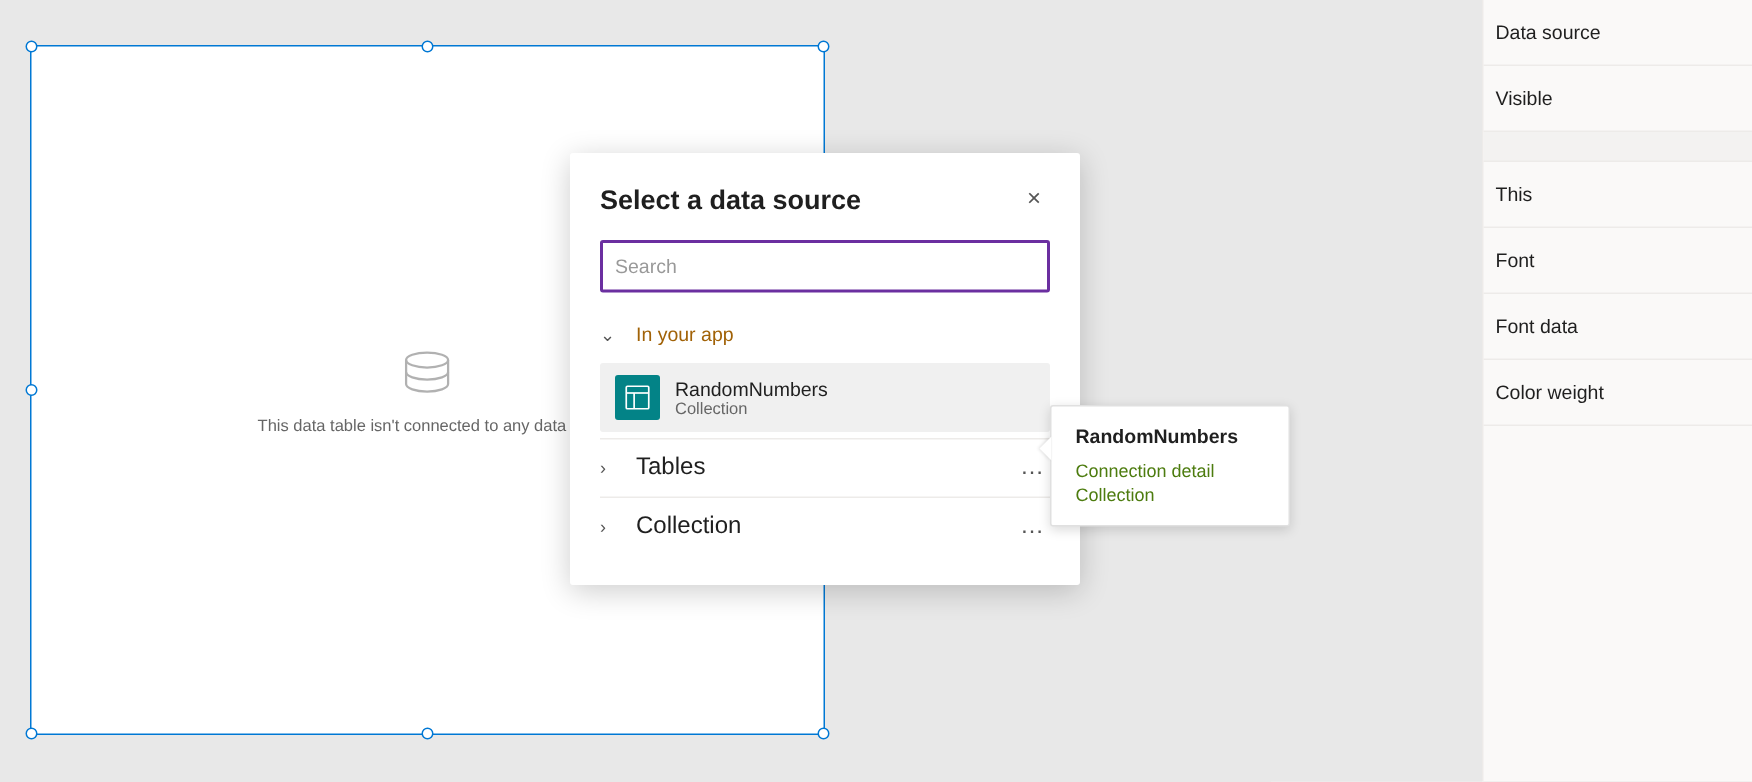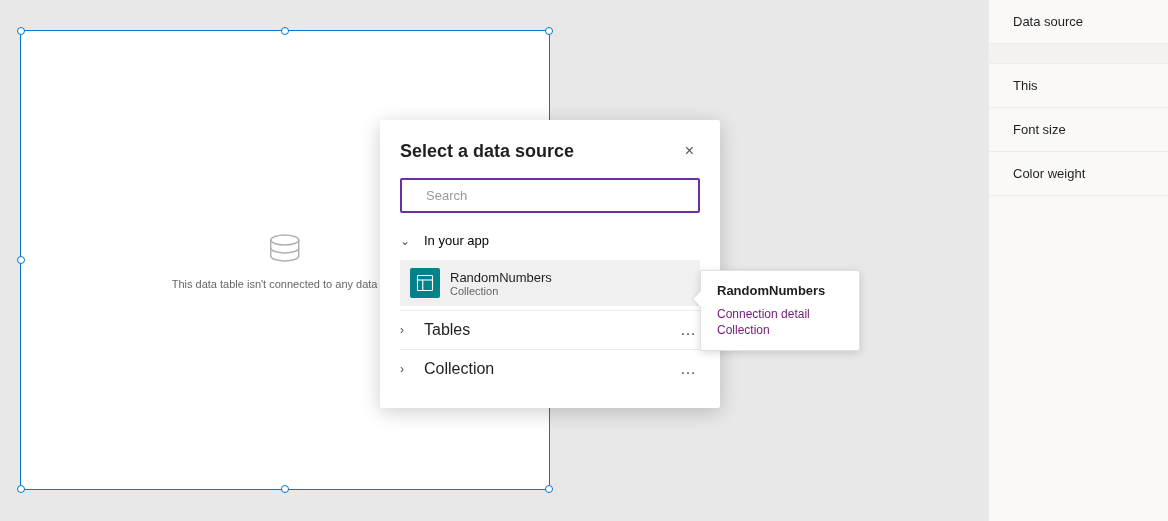--- a/index.html
+++ b/index.html
@@ -76,21 +76,21 @@
 
     .placeholder-text {
       font-size: 11px;
       color: #666;
       text-align: center;
     }
 
     
     .dialog {
       position: absolute;
-      top: 90px;
+      top: 72px;
       left: 360px;
       width: 340px;
       background: white;
       border-radius: 2px;
       box-shadow: 0 4px 20px rgba(0,0,0,0.2);
       padding: 20px;
       z-index: 10;
     }
 
     .dialog-header {
@@ -110,21 +110,21 @@
       background: none;
       border: none;
       font-size: 16px;
       cursor: pointer;
       color: #555;
       padding: 2px 6px;
     }
 
     .search-input {
       width: 100%;
-      padding: 8px 24px;
+      padding: 8px 8px;
       border: 2px solid #6b2fa0;
       border-radius: 2px;
       font-size: 13px;
       outline: none;
       color: #333;
       margin-bottom: 12px;
     }
 
     .search-input::placeholder {
       color: #999;
@@ -140,21 +140,21 @@
     }
 
     .section-arrow {
       font-size: 12px;
       color: #555;
       width: 16px;
     }
 
     .section-label {
       font-size: 13px;
-      color: #000000;
+      color: #a16207;
       font-weight: 400;
     }
 
     
     .data-item {
       display: flex;
       align-items: center;
       gap: 10px;
       padding: 8px 10px;
       background: #f0f0f0;
@@ -257,35 +257,35 @@
 
     .tooltip-title {
       font-size: 13px;
       font-weight: 700;
       color: #1f1f1f;
       margin-bottom: 8px;
     }
 
     .tooltip-row {
       font-size: 12px;
-      color: #701a75;
+      color: #4d7c0f;
       padding: 1px 0;
     }
 
     
     .right-panel {
       width: 180px;
       background: #faf9f8;
       border-left: 1px solid #edebe9;
       display: flex;
       flex-direction: column;
     }
 
     .panel-item {
-      padding: 14px 24px;
+      padding: 14px 8px;
       border-bottom: 1px solid #edebe9;
       font-size: 13px;
       color: #1f1f1f;
       cursor: pointer;
     }
 
     .panel-spacer {
       height: 20px;
       background: #f3f2f1;
       border-bottom: 1px solid #edebe9;
@@ -370,17 +370,19 @@
       <div class="tooltip-arrow"></div>
       <div class="tooltip-title">RandomNumbers</div>
       <div class="tooltip-row">Connection detail</div>
       <div class="tooltip-row">Collection</div>
     </div>
   </div>
 </div>
 
 <div class="right-panel">
   <div class="panel-item">Data source</div>
+  <div class="panel-item">Visible</div>
   <div class="panel-spacer"></div>
   <div class="panel-item">This</div>
-  <div class="panel-item">Font size</div>
+  <div class="panel-item">Font</div>
+  <div class="panel-item">Font data</div>
   <div class="panel-item">Color weight</div>
 </div>
 
 </body></html>

